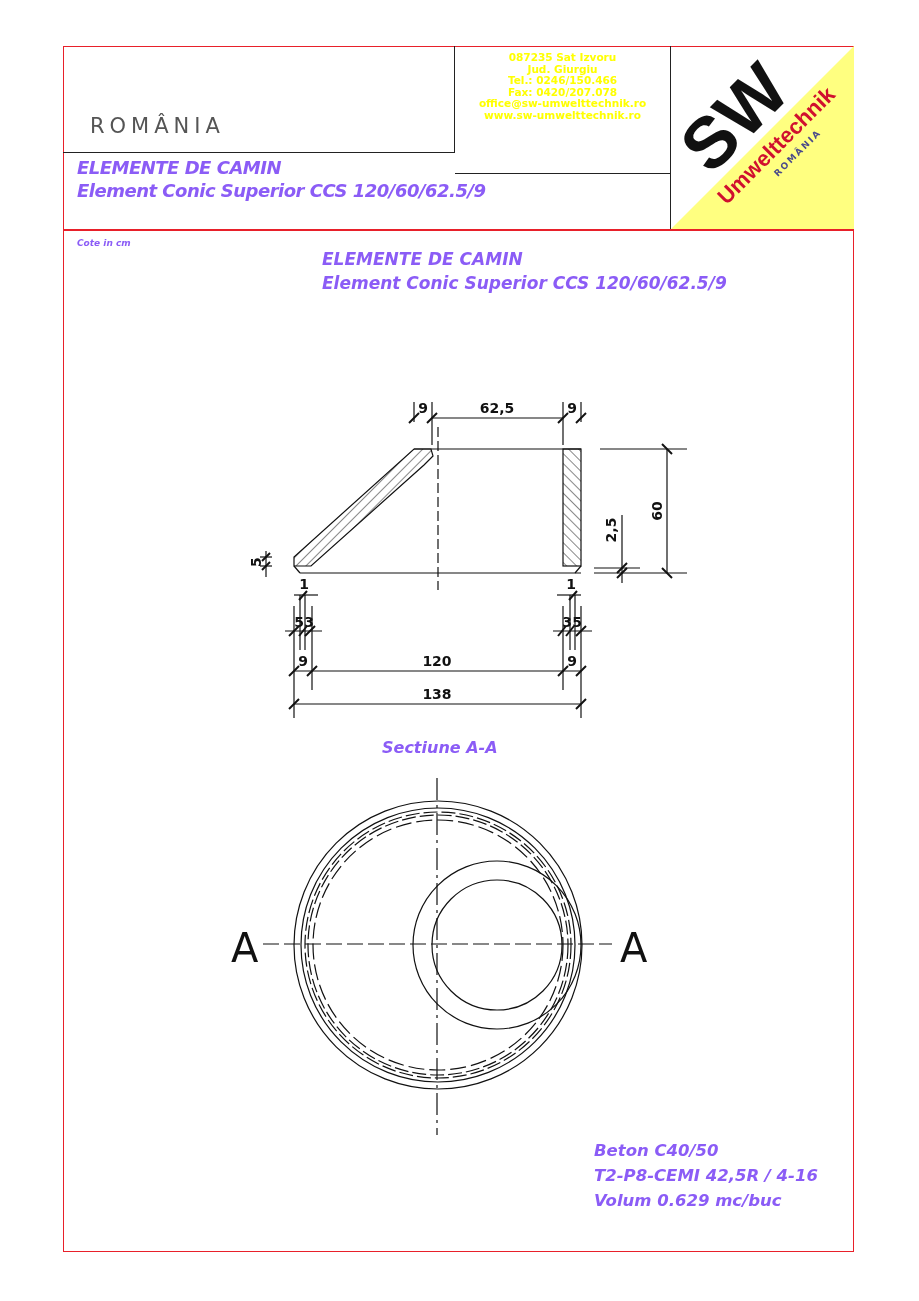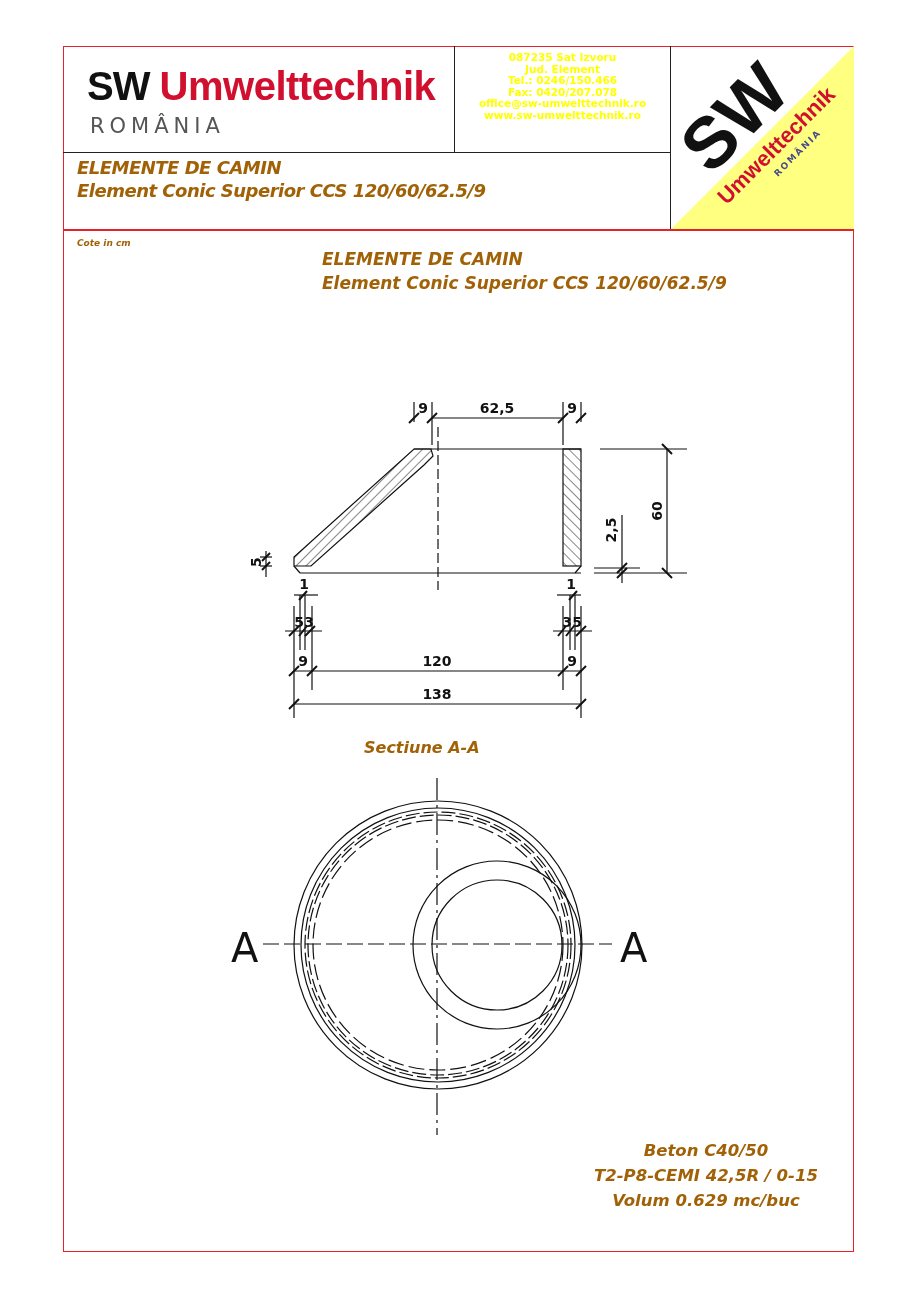--- a/index.html
+++ b/index.html
@@ -3,57 +3,53 @@
   <meta charset="utf-8">
   <style>
     html, body { margin: 0; padding: 0; background: #ffffff; }
     body { width: 919px; height: 1301px; position: relative; overflow: hidden; font-family: "Liberation Sans", sans-serif; }
     .frame { position: absolute; left: 63px; top: 46px; width: 791px; height: 1206px; border: 1.5px solid #e8202a; box-sizing: border-box; }
     .header { position: absolute; left: 63px; top: 46px; width: 791px; height: 185px; border-bottom: 2px solid #e8202a; box-sizing: border-box; }
     .logo-cell { position: absolute; left: 0; top: 0; width: 392px; height: 107px; border-right: 1px solid #222; border-bottom: 1px solid #222; box-sizing: border-box; }
     .logo-sw { position: absolute; left: 24px; top: 18px; font-size: 40px; font-weight: 900; color: #111; letter-spacing: -1px; font-family: "Liberation Sans", sans-serif; }
     .logo-um { color: #d0102e; font-weight: 700; letter-spacing: -0.5px; }
     .logo-ro { position: absolute; left: 27px; top: 68px; font-size: 21px; color: #555; letter-spacing: 5px; font-family: "DejaVu Sans", sans-serif; }
-    .contact-cell { position: absolute; left: 392px; top: 0; width: 216px; height: 107px; border-right: 1px solid #222; border-bottom: 1px solid #222; box-sizing: border-box; text-align: center; }
+    .contact-cell { position: absolute; left: 392px; top: 0; width: 216px; height: 128px; border-right: 1px solid #222; border-bottom: 1px solid #222; box-sizing: border-box; text-align: center; }
     .contact-cell .ln { font-size: 10.5px; font-weight: 900; color: #ffff00; line-height: 11.5px; font-family: "DejaVu Sans", sans-serif; }
     .contact-top { margin-top: 6px; }
     .contact-bottom { }
     .title-cell { position: absolute; left: 0; top: 107px; width: 608px; height: 76px; border-right: 1px solid #222; box-sizing: border-box; }
-    .yellow-ital { color: #a16207; font-weight: 900; font-style: italic; font-family: "DejaVu Sans", sans-serif; }
+    .yellow-ital { color: #8b5cf6; font-weight: 900; font-style: italic; font-family: "DejaVu Sans", sans-serif; }
     .title-cell .t1 { position: absolute; left: 14px; top: 4px; font-size: 18px; letter-spacing: -0.5px; }
     .title-cell .t2 { position: absolute; left: 14px; top: 27px; font-size: 18px; letter-spacing: -0.5px; }
     .badge-cell { position: absolute; left: 608px; top: 0; width: 183px; height: 183px; overflow: hidden; }
     .note-cota { position: absolute; left: 77px; top: 238px; font-size: 9px; font-style: italic; }
     .main-title { position: absolute; left: 322px; top: 247px; }
     .main-title .t1 { font-size: 17px; line-height: 24px; }
     .main-title .t2 { font-size: 17px; line-height: 24px; }
-    .section-label { position: absolute; left: 364px; top: 738px; font-size: 16px; }
-    .spec { position: absolute; left: 594px; top: 1138px; font-size: 16.5px; line-height: 25px; text-align: center; }
+    .section-label { position: absolute; left: 382px; top: 738px; font-size: 16px; }
+    .spec { position: absolute; left: 594px; top: 1138px; font-size: 16.5px; line-height: 25px; }
     svg.drw { position: absolute; left: 0; top: 0; }
     .dim-text { font-family: "DejaVu Sans", sans-serif; font-weight: 700; font-size: 14px; fill: #111; }
     .sec-text { font-family: "DejaVu Sans", sans-serif; font-size: 40px; fill: #111; }
   </style>
 </head>
 <body>
 
 <div class="frame"></div>
 
 <div class="header">
   <div class="logo-cell">
-    <div class="logo-sw">
-      <span>SW</span>
-      <span class="logo-um">Umwelttechnik</span>
-    </div>
     <div class="logo-ro">ROMÂNIA</div>
   </div>
 
   <div class="contact-cell">
     <div class="contact-top">
       <div class="ln">087235 Sat Izvoru</div>
-      <div class="ln">Jud. Element</div>
+      <div class="ln">Jud. Giurgiu</div>
       <div class="ln">Tel.: 0246/150.466</div>
       <div class="ln">Fax: 0420/207.078</div>
     </div>
     <div class="contact-bottom">
       <div class="ln">office@sw-umwelttechnik.ro</div>
       <div class="ln">www.sw-umwelttechnik.ro</div>
     </div>
   </div>
 
   <div class="title-cell">
@@ -194,15 +190,15 @@
     <line x1="263" y1="944" x2="612" y2="944" stroke-dasharray="16,5"></line>
   </g>
   <text class="sec-text" x="231" y="962">A</text>
   <text class="sec-text" x="620" y="962">A</text>
 </svg>
 
 <div class="section-label yellow-ital">Sectiune A-A</div>
 
 <div class="spec yellow-ital">
   <div>Beton C40/50</div>
-  <div>T2-P8-CEMI 42,5R / 0-15</div>
+  <div>T2-P8-CEMI 42,5R / 4-16</div>
   <div>Volum 0.629 mc/buc</div>
 </div>
 
 </body></html>

